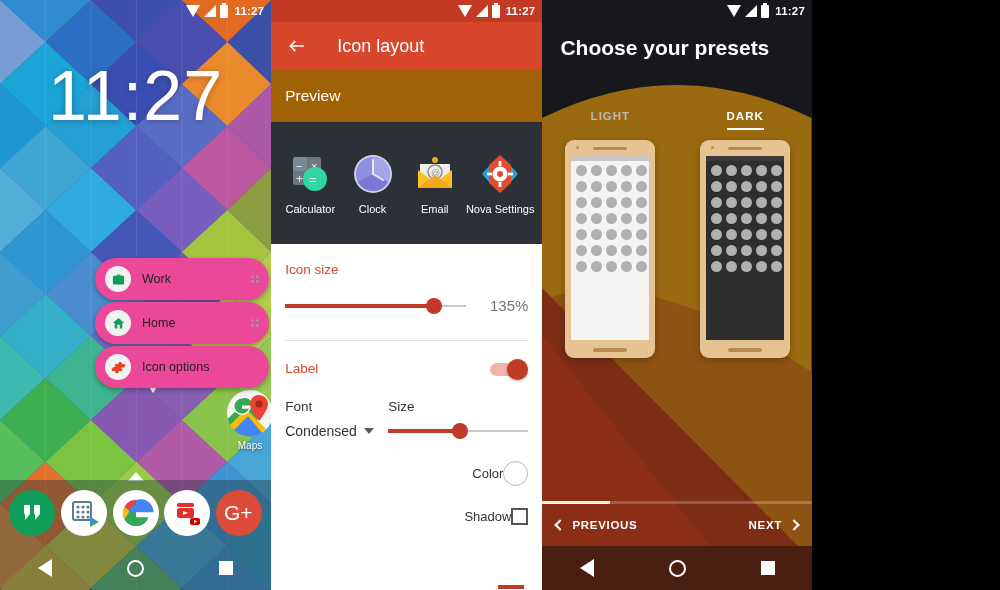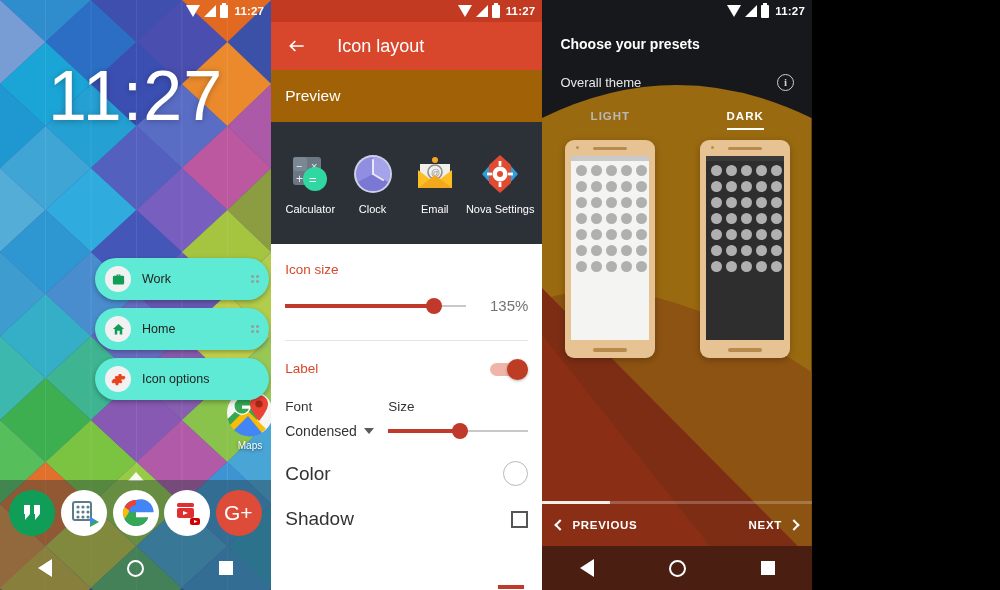--- a/index.html
+++ b/index.html
@@ -51,21 +51,21 @@
   .clock-widget {
     position: absolute; top: 56px; left: 0; right: 0;
     text-align: center; color: #fff;
     font-size: 70px; font-weight: 300; letter-spacing: 1px;
     text-shadow: 0 1px 6px rgba(0,0,0,.28); z-index: 10;
   }
 
   .popup { position: absolute; left: 95px; top: 258px; width: 174px; z-index: 22; }
   .popup-row {
     display: flex; align-items: center; height: 42px;
-    background: #5eead4; border-radius: 22px; margin-bottom: 8px;
+    background: #ec4899; border-radius: 22px; margin-bottom: 2px;
     box-shadow: 0 2px 5px rgba(0,0,0,.3); padding: 0 10px;
   }
   .pr-icon {
     width: 26px; height: 26px; border-radius: 50%; background: #f1f1f1;
     display: flex; align-items: center; justify-content: center; flex: none;
   }
   .pr-label { flex: 1; margin-left: 11px; font-size: 12.5px; color: #222; }
   .pr-grip { display: grid; grid-template-columns: 3px 3px; gap: 2.5px; }
   .pr-grip i { width: 3px; height: 3px; background: #9a9a9a; border-radius: 50%; }
   .popup-tail {
@@ -171,40 +171,40 @@
   .fontsize-row { display: flex; align-items: center; padding: 9px 14px 0; }
   .dropdown { display: flex; align-items: center; width: 103px; }
   .dd-val { font-size: 14px; color: #333; }
   .caret {
     width: 0; height: 0; margin-left: 7px;
     border-left: 5px solid transparent; border-right: 5px solid transparent;
     border-top: 6px solid #5a5a5a;
   }
 
   .opt-row {
-    display: flex; align-items: center; justify-content: space-between;
-    padding: 22px 14px 0; font-size: 19px; color: #333;
+    display: flex; align-items: center; justify-content: flex-end;
+    padding: 22px 14px 0; font-size: 13px; color: #333;
   }
   .color-swatch {
     width: 25px; height: 25px; border-radius: 50%;
     background: #fff; border: 1.5px solid #b9b9b9;
   }
   .checkbox { width: 17px; height: 17px; border: 2px solid #555; background: #fff; }
   .cut-bar {
     position: absolute; left: 0; right: 0; bottom: 0; height: 5px;
     display: flex; justify-content: flex-end; padding-right: 18px;
   }
   .cut-bar i { width: 26px; height: 4px; background: #c0392b; }
 
   
   .p3-bg { position: absolute; inset: 0; background: #17181c; }
   .p3-bg svg { position: absolute; inset: 0; width: 100%; height: 100%; }
   .p3-title {
     position: absolute; top: 36px; left: 18px; color: #fff;
-    font-size: 14px; font-weight: bold; z-index: 12;
+    font-size: 21px; font-weight: bold; z-index: 12;
   }
   .p3-sub {
     position: absolute; top: 74px; left: 18px; right: 18px; z-index: 12;
     display: flex; align-items: center; justify-content: space-between;
     color: #e8e8e8; font-size: 13px;
   }
   .info-ic {
     width: 17px; height: 17px; border: 1.5px solid #cfcfcf; border-radius: 50%;
     color: #cfcfcf; font-size: 11px; line-height: 14px; text-align: center;
     font-family: "Liberation Serif", serif; font-weight: bold;
@@ -626,24 +626,20 @@
 
     <div class="statusbar sb-clear">
       <span class="ic-wifi"></span>
       <span class="ic-sig"></span>
       <span class="ic-bat"></span>
       <span class="sb-time">11:27</span>
     </div>
 
     <div class="p3-title">Choose your presets</div>
 
-    <div class="p3-sub">
-      <span>Overall theme</span>
-      <span class="info-ic">i</span>
-    </div>
 
     <div class="p3-tabs">
       <span class="p3-tab">LIGHT</span>
       <span class="p3-tab active">DARK</span>
     </div>
 
     <div class="phones">
       <div class="phone">
         <span class="cam"></span>
         <span class="speaker"></span>

